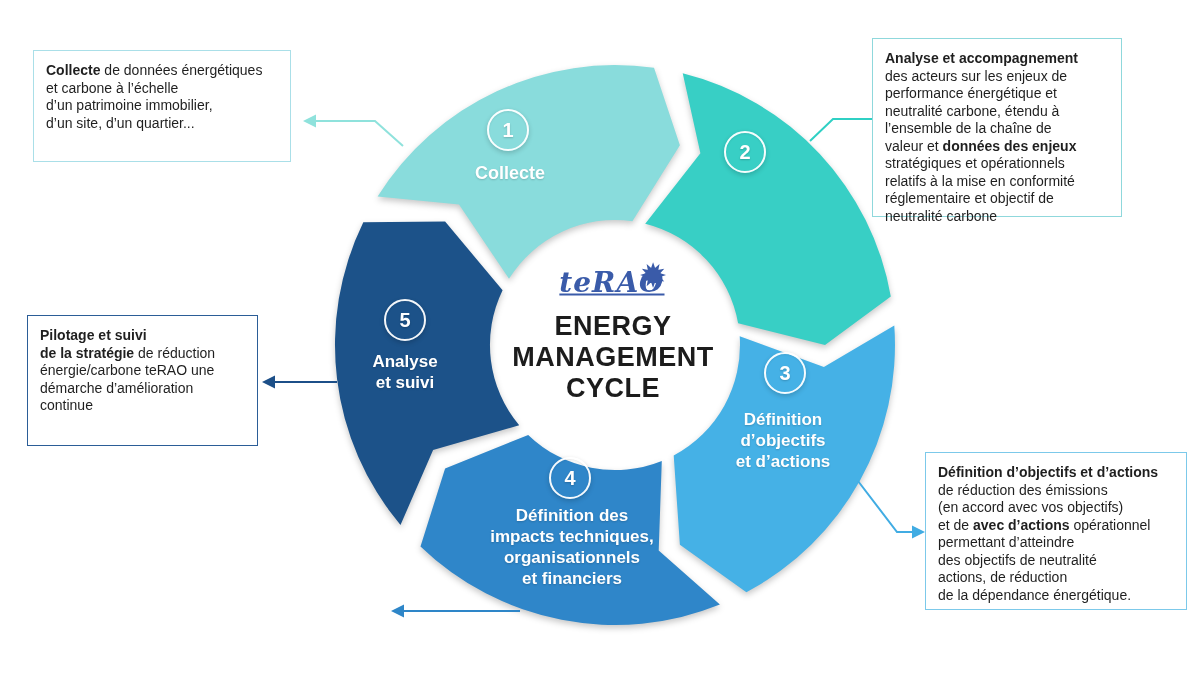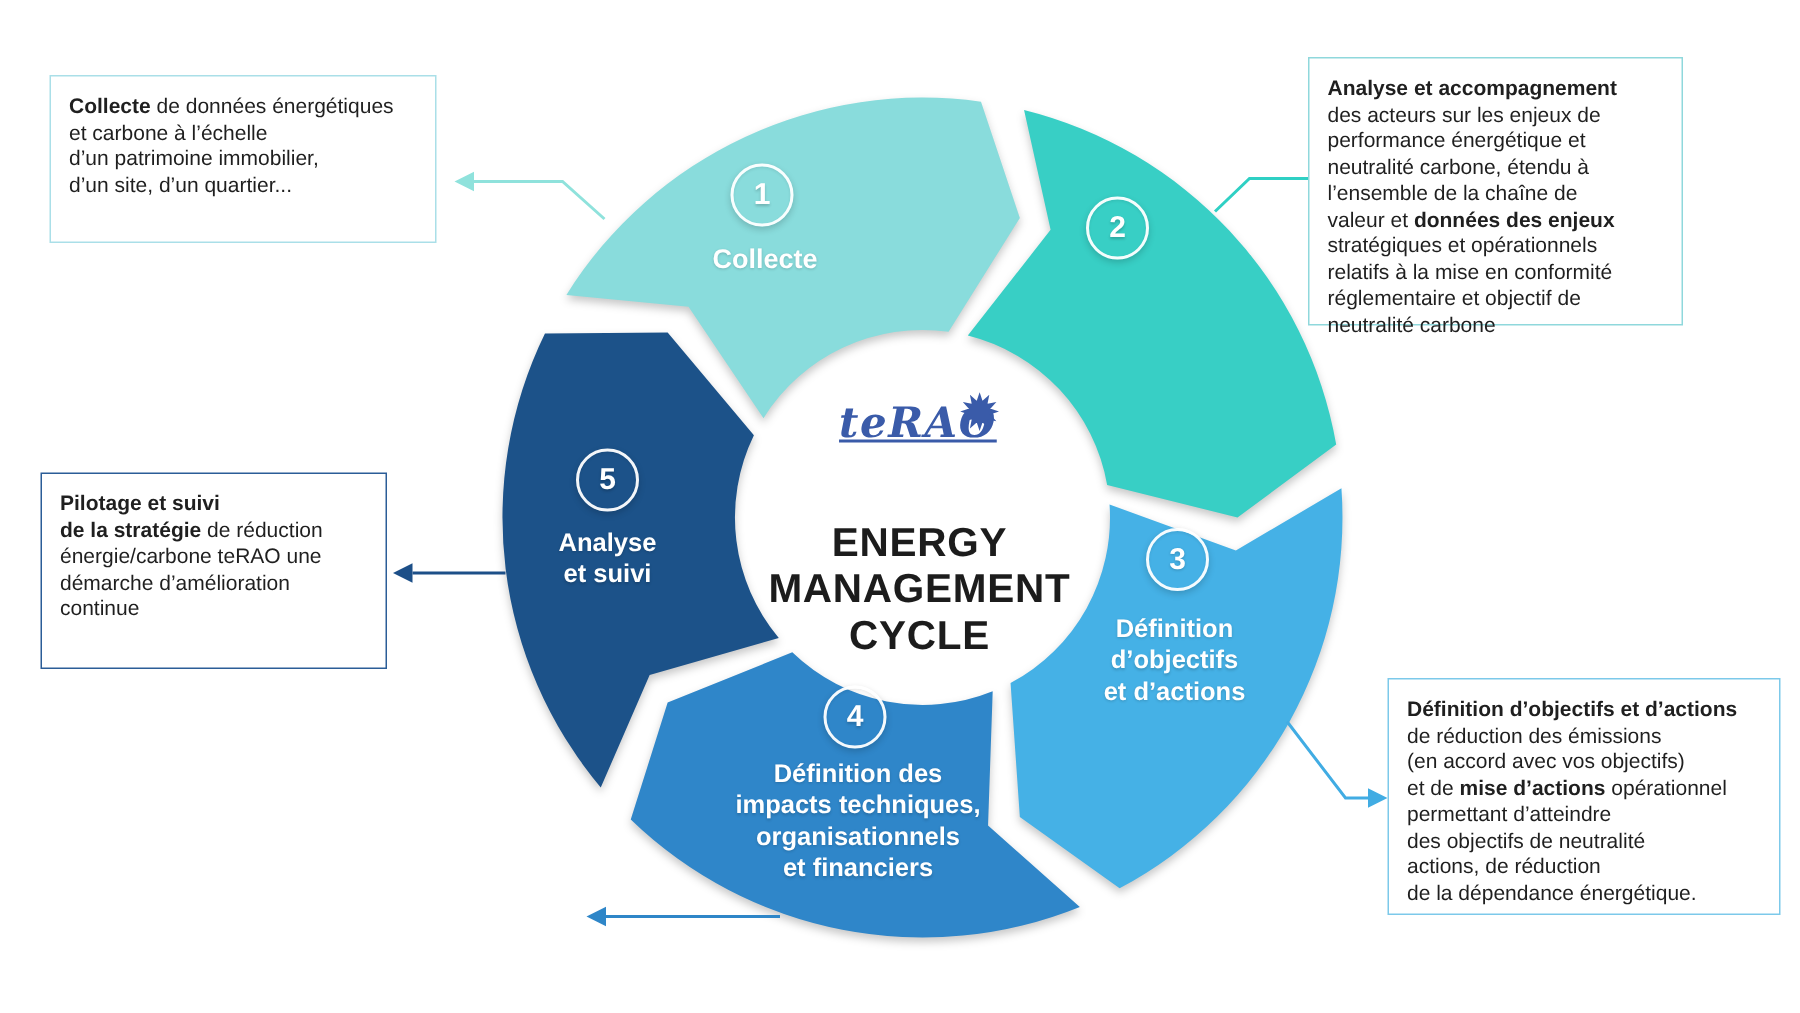--- a/index.html
+++ b/index.html
@@ -29,21 +29,21 @@
   .terao-logo{
     position:absolute;left:613px;top:281px;transform:translate(-50%,-50%);
     font-family:"DejaVu Serif", serif;font-style:italic;font-weight:bold;
     font-size:28px;color:#3a5ba9;letter-spacing:1px;white-space:nowrap;text-decoration:underline;
   }
   .sun-icon{display:inline-block;margin-left:-24px;font-size:30px;font-style:normal;
     transform:translateY(-6px);color:#3a5ba9;}
   .cycle-title{
     position:absolute;left:613px;top:357px;transform:translate(-50%,-50%);
     font-size:27px;line-height:31px;font-weight:bold;letter-spacing:0.5px;
-    color:#1c1c1c;text-align:center;white-space:pre-line;margin-top:36px;
+    color:#1c1c1c;text-align:center;white-space:pre-line;
   }
   
   .callout{
     position:absolute;box-sizing:border-box;background:#ffffff;
     border:1px solid #9ad;padding:11px 12px;
     font-size:14px;line-height:17.5px;white-space:pre-line;
   }
   .callout .b{font-weight:bold;}
   .co1{left:33px;top:50px;width:258px;height:112px;}
   .co2{left:872px;top:38px;width:250px;height:179px;}
@@ -118,21 +118,21 @@
 neutralité carbone, étendu à
 l’ensemble de la chaîne de
 valeur et </span><span class="b">données des enjeux</span><span>
 stratégiques et opérationnels
 relatifs à la mise en conformité
 réglementaire et objectif de
 neutralité carbone</span></div>
   <div class="callout co3" style="border-color:#7cc9ea"><span class="b">Définition d’objectifs et d’actions</span><span>
 de réduction des émissions
 (en accord avec vos objectifs)
-et de </span><span class="b">mise d’actions</span><span> opérationnel
+et de </span><span class="b">avec d’actions</span><span> opérationnel
 permettant d’atteindre
 des objectifs de neutralité
 actions, de réduction
 de la dépendance énergétique.</span></div>
   <div class="callout co5" style="border-color:#2b5d97"><span class="b">Pilotage et suivi
 de la stratégie</span><span> de réduction
 énergie/carbone teRAO une
 démarche d’amélioration
 continue</span></div>
 

